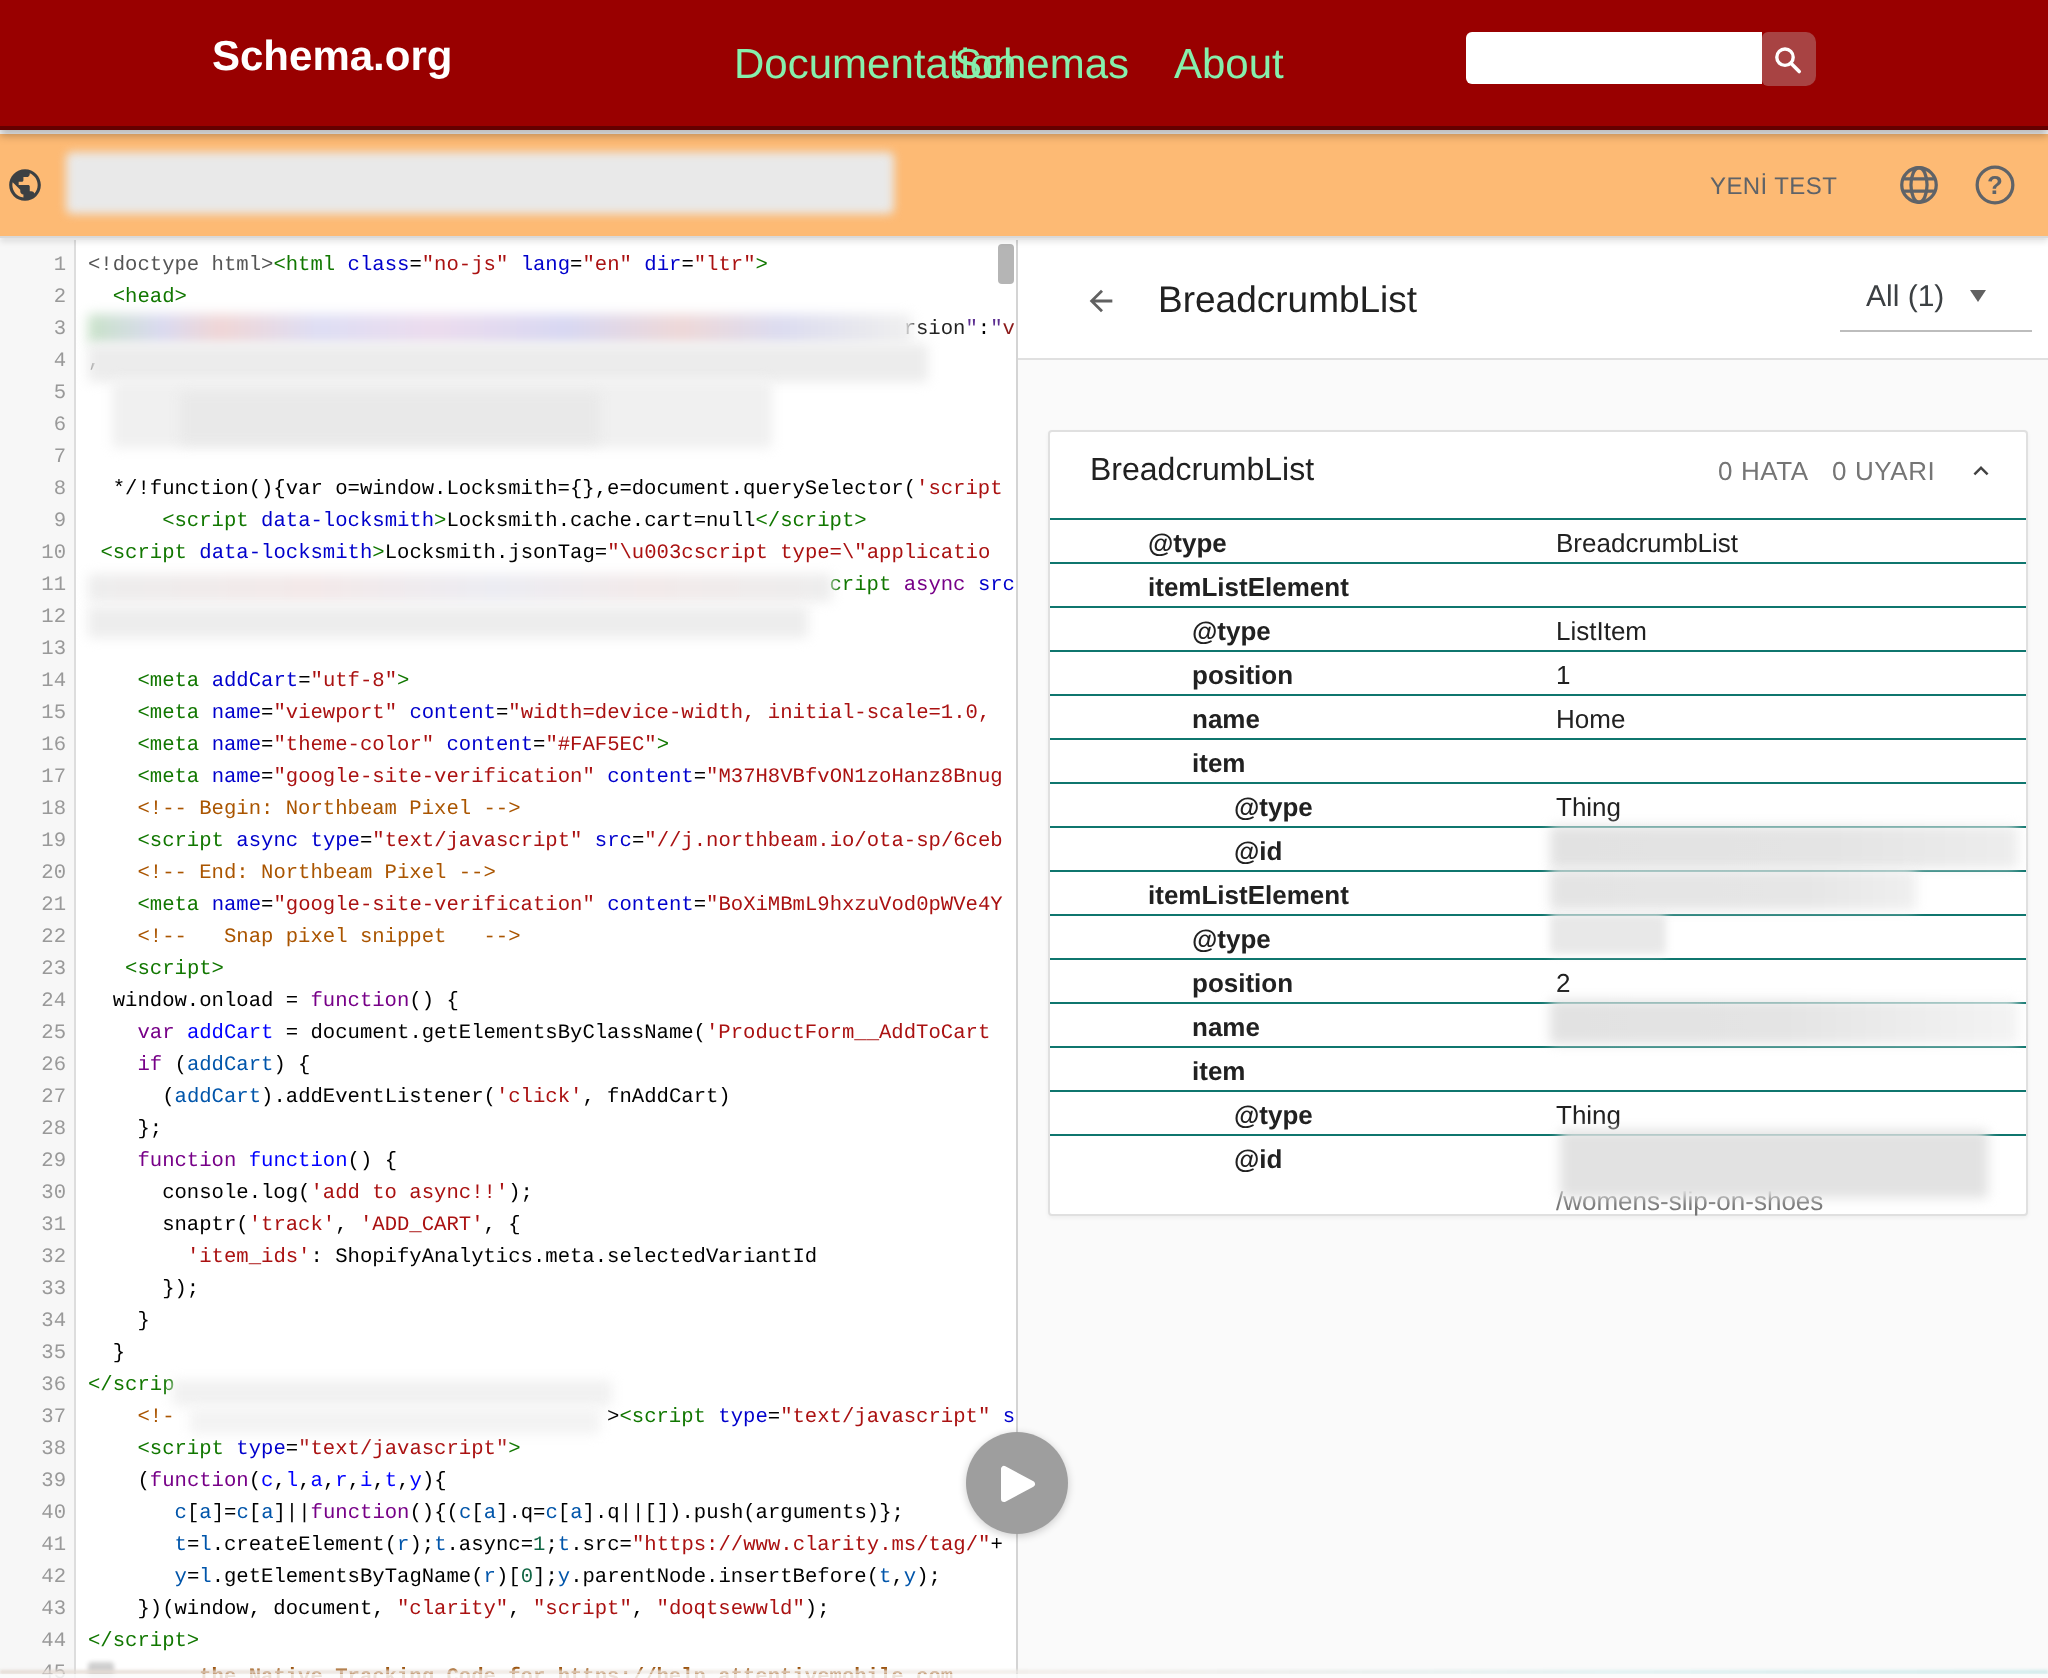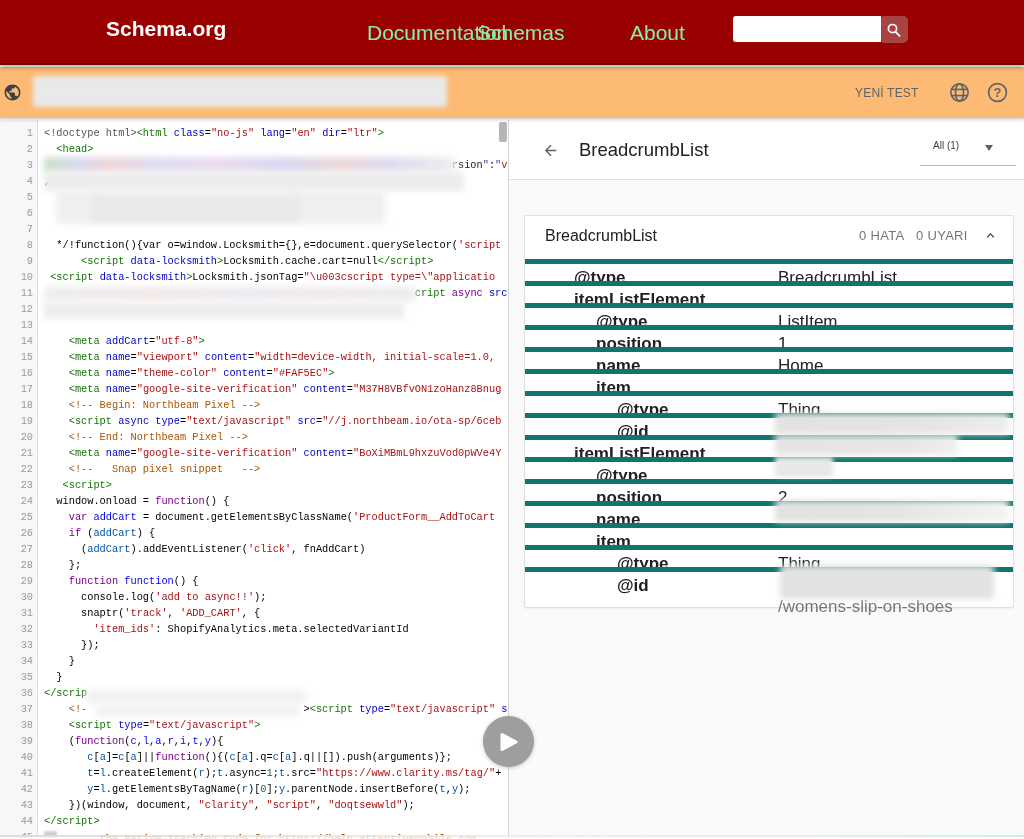--- a/index.html
+++ b/index.html
@@ -21,44 +21,44 @@
 #codes{position:absolute;left:44px;top:5px;font:10.3px/16px "Liberation Mono",monospace;white-space:pre;color:#000}
 i{font-style:normal}
 .m{color:#555}.t{color:#117700}.a{color:#0000cc}.s{color:#aa1111}.c{color:#aa5500}
 .k{color:#770088}.d{color:#0000ff}.v{color:#0055aa}.n{color:#116644}
 .blur{position:absolute;filter:blur(3px);border-radius:2px}
 #vsb{position:absolute;left:499px;top:2px;width:8px;height:20px;background:#b5b5b5;border-radius:2px}
 
 #rp{position:absolute;left:509px;top:120px;width:515px;height:719px;background:#fafafa;z-index:5}
 #rph{position:absolute;left:0;top:0;width:515px;height:60px;background:#fff;border-bottom:1px solid #e0e0e0}
 #rtitle{position:absolute;left:70px;top:19px;font-size:18.5px;color:#212121}
-#allsel{position:absolute;left:424px;top:20px;font-size:10px;color:#3c4043}
+#allsel{position:absolute;left:424px;top:20px;font-size:15px;color:#3c4043}
 #alltri{position:absolute;left:476px;top:25px;width:0;height:0;border-left:4.5px solid transparent;border-right:4.5px solid transparent;border-top:6px solid #616161}
 #allline{position:absolute;left:411px;top:45px;width:96px;height:1px;background:#bdbdbd}
 #card{position:absolute;left:15px;top:95px;width:490px;height:393px;background:#fff;border:1px solid #e0e0e0;border-radius:2px;box-shadow:0 1px 2px rgba(0,0,0,.05)}
 #chead{position:absolute;left:0;top:0;width:488px;height:43px}
 #ctitle{position:absolute;left:20px;top:11px;font-size:16px;color:#212121}
 .cstat{position:absolute;top:12px;font-size:13px;color:#757575;letter-spacing:.3px}
 #ctbl{position:absolute;left:0;top:43px;width:488px}
-.trow{position:absolute;left:0;width:488px;height:22px;border-top:5px solid #0f766e;font-size:17px;color:#212121}
+.trow{position:absolute;left:0;width:488px;height:22px;border-top:1px solid #0f766e;font-size:13px;color:#212121}
 .trow b{position:absolute;top:4px;font-weight:bold}
 .trow span{position:absolute;left:253px;top:4px}
 .tall{height:41px}
 .wrapv{color:#757575;top:25px !important}
 .rblur{position:absolute;filter:blur(3px);border-radius:2px;z-index:3}
 
 #play{position:absolute;left:483px;top:716px;width:51px;height:51px;border-radius:50%;background:#9e9e9e;z-index:40;box-shadow:0 1px 4px rgba(0,0,0,.2)}
 </style></head>
 <body>
 
 <div id="hdr">
   <div id="logo">Schema.org</div>
   <div class="nav" style="left:367px">Documentation</div>
   <div class="nav" style="left:477px">Schemas</div>
-  <div class="nav" style="left:630px">About</div>
+  <div class="nav" style="left:587px">About</div>
   <div id="srch"></div>
   <div id="srchb"><svg width="27" height="28" viewBox="0 0 27 28">
     <circle cx="11.5" cy="12.6" r="4.1" fill="none" stroke="#fff" stroke-width="1.7"></circle>
     <line x1="14.6" y1="15.8" x2="18.6" y2="19.8" stroke="#fff" stroke-width="1.8" stroke-linecap="round"></line>
   </svg></div>
 </div>
 
 <div id="tbar">
   <svg class="abs" style="left:3px;top:16px" width="19" height="19" viewBox="0 0 24 24" fill="#3c4043">
     <path d="M12 2C6.48 2 2 6.48 2 12s4.48 10 10 10 10-4.48 10-10S17.52 2 12 2zm-1 17.93c-3.95-.49-7-3.85-7-7.93 0-.62.08-1.21.21-1.79L9 15v1c0 1.1.9 2 2 2v1.93zm6.9-2.54c-.26-.81-1-1.39-1.9-1.39h-1v-3c0-.55-.45-1-1-1H8v-2h2c.55 0 1-.45 1-1V7h2c1.1 0 2-.9 2-2v-.41c2.93 1.19 5 4.06 5 7.41 0 2.08-.8 3.97-2.1 5.39z"></path>

